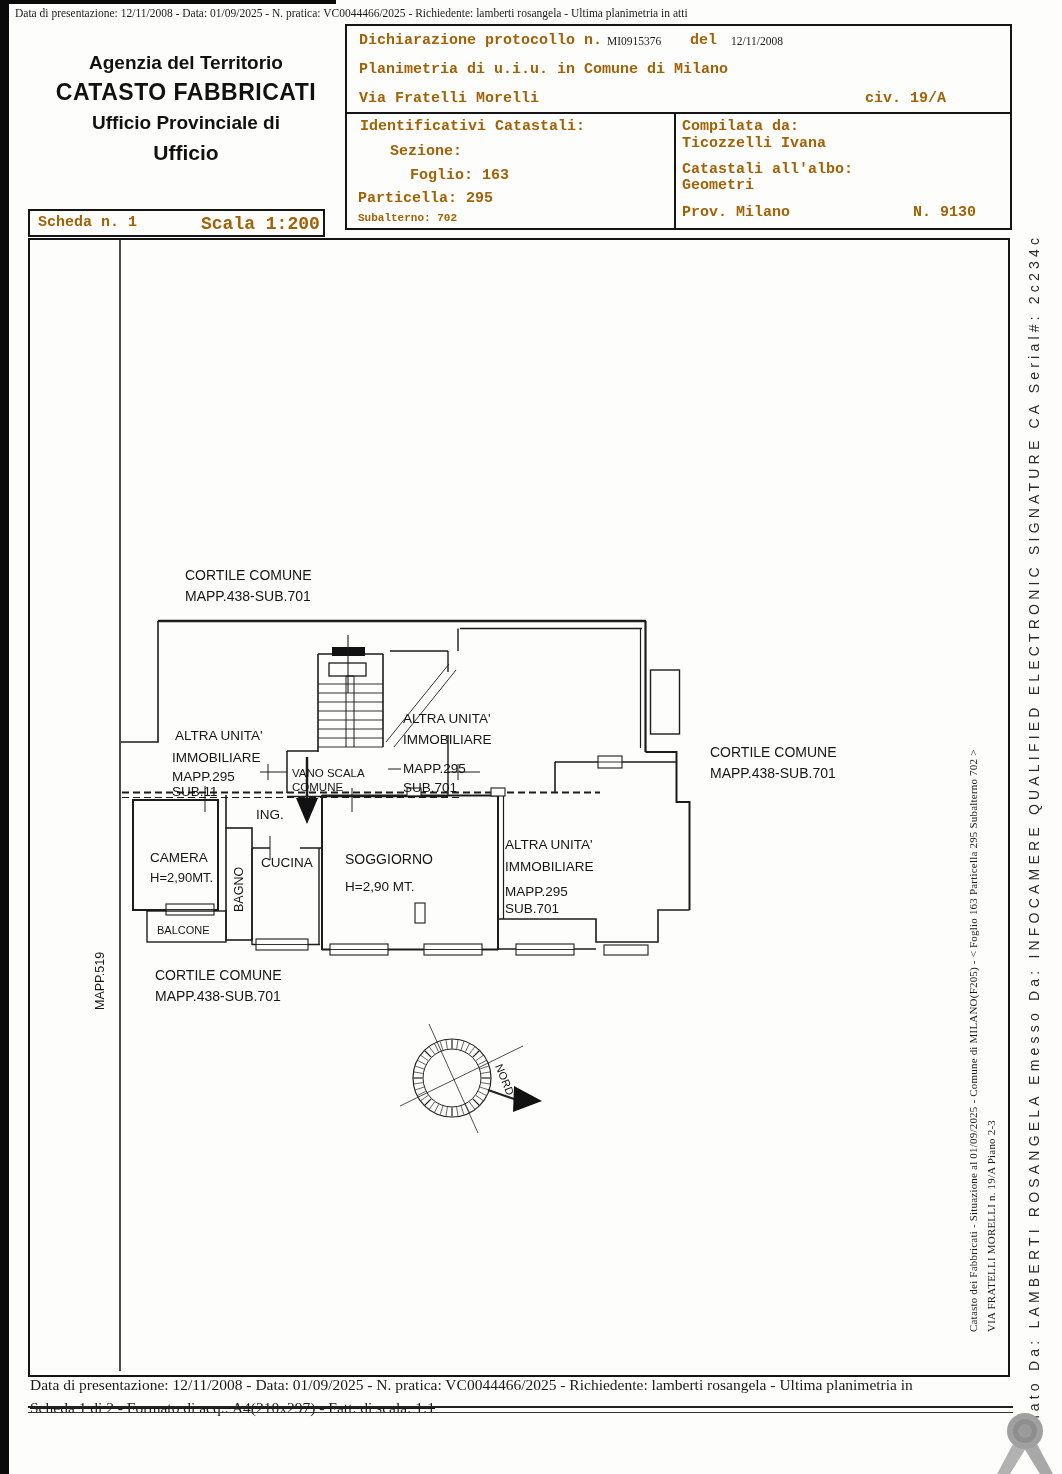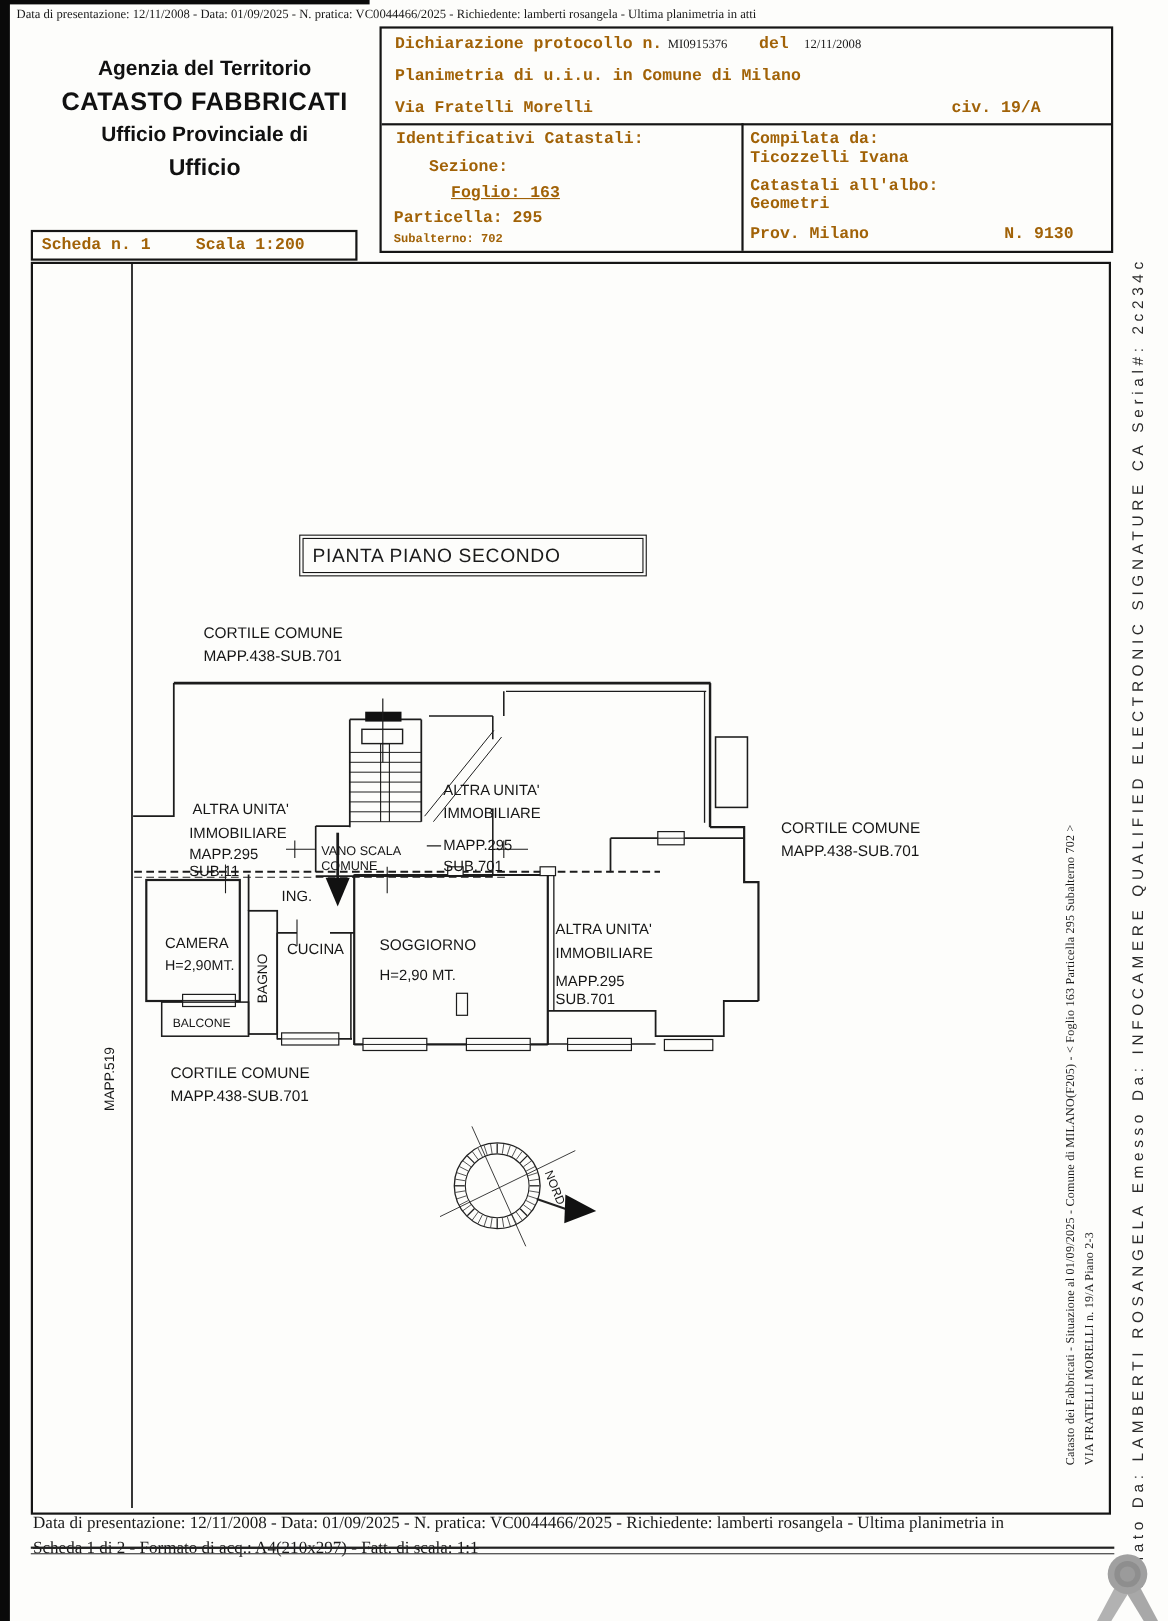--- a/index.html
+++ b/index.html
@@ -25,57 +25,52 @@
 
   <div class="abs" style="left:38px;top:52px;width:296px;text-align:center;font-weight:bold;">
     <div style="font-size:19px;">Agenzia del Territorio</div>
     <div style="font-size:23px;margin-top:5px;letter-spacing:0.5px;">CATASTO FABBRICATI</div>
     <div style="font-size:19px;margin-top:6px;">Ufficio Provinciale di</div>
     <div style="font-size:21px;margin-top:7px;">Ufficio</div>
   </div>
 
   <div class="abs box" style="left:28px;top:209px;width:293px;height:24px;">
     <span class="abs mono nowrap" style="left:8px;top:3px;font-size:15px;">Scheda n. 1</span>
-    <span class="abs mono nowrap" style="left:148px;top:3px;font-size:15px;">Scala 1:200</span>
+    <span class="abs mono nowrap" style="left:171px;top:3px;font-size:18px;">Scala 1:200</span>
   </div>
 
   <div class="abs box" style="left:345px;top:24px;width:663px;height:202px;">
     <span class="abs mono nowrap" style="left:12px;top:6px;font-size:15px;">Dichiarazione protocollo n.</span>
     <span class="abs serif nowrap" style="left:260px;top:9px;font-size:11.5px;">MI0915376</span>
     <span class="abs mono nowrap" style="left:343px;top:6px;font-size:15px;">del</span>
     <span class="abs serif nowrap" style="left:384px;top:9px;font-size:11.5px;">12/11/2008</span>
 
     <span class="abs mono nowrap" style="left:12px;top:35px;font-size:15px;">Planimetria di u.i.u. in Comune di Milano</span>
     <span class="abs mono nowrap" style="left:12px;top:64px;font-size:15px;text-align:right;">Via Fratelli Morelli</span>
     <span class="abs mono nowrap" style="left:518px;top:64px;font-size:15px;">civ. 19/A</span>
 
     <div class="abs" style="left:0;top:86px;width:663px;height:2px;background:#151515;"></div>
     <div class="abs" style="left:327px;top:86px;width:2px;height:116px;background:#151515;"></div>
 
     <span class="abs mono nowrap" style="left:13px;top:92px;font-size:15px;">Identificativi Catastali:</span>
     <span class="abs mono nowrap" style="left:43px;top:117px;font-size:15px;">Sezione:</span>
-    <span class="abs mono nowrap" style="left:63px;top:141px;font-size:15px;text-decoration:underline;">Foglio: 163</span>
+    <span class="abs mono nowrap" style="left:63px;top:141px;font-size:15px;">Foglio: 163</span>
     <span class="abs mono nowrap" style="left:11px;top:164px;font-size:15px;">Particella: 295</span>
     <span class="abs mono nowrap" style="left:11px;top:186px;font-size:11px;">Subalterno: 702</span>
 
     <span class="abs mono nowrap" style="left:335px;top:92px;font-size:15px;">Compilata da:</span>
     <span class="abs mono nowrap" style="left:335px;top:109px;font-size:15px;">Ticozzelli Ivana</span>
     <span class="abs mono nowrap" style="left:335px;top:135px;font-size:15px;">Catastali all'albo:</span>
     <span class="abs mono nowrap" style="left:335px;top:151px;font-size:15px;">Geometri</span>
     <span class="abs mono nowrap" style="left:335px;top:178px;font-size:15px;">Prov. Milano</span>
     <span class="abs mono nowrap" style="left:566px;top:178px;font-size:15px;">N. 9130</span>
   </div>
 
   <div class="abs" style="left:28px;top:238px;width:978px;height:1135px;border:2px solid #151515;"></div>
 
-  <div class="abs" style="left:272px;top:486px;width:314px;height:36px;border:1.5px solid #151515;">
-    <div style="position:absolute;left:2px;top:2px;right:2px;bottom:2px;border:1.5px solid #151515;">
-      <span class="abs nowrap" style="left:8px;top:5px;font-size:17.5px;letter-spacing:0.6px;color:#1b1b1b;">PIANTA PIANO SECONDO</span>
-    </div>
-  </div>
 
   <svg class="abs" style="left:0;top:0;" width="1062" height="1474" viewBox="0 0 1062 1474">
     <g stroke="#1c1c1c" fill="none">
 
       <line x1="120" y1="240" x2="120" y2="1371" stroke-width="1.6"></line>
 
       <path d="M158,621 H646" stroke-width="2.4"></path>
       <path d="M460,628.5 H642" stroke-width="1.3"></path>
       <path d="M158,621 V742 H121" stroke-width="1.6"></path>
       <path d="M645.5,621 V752" stroke-width="2.2"></path>

